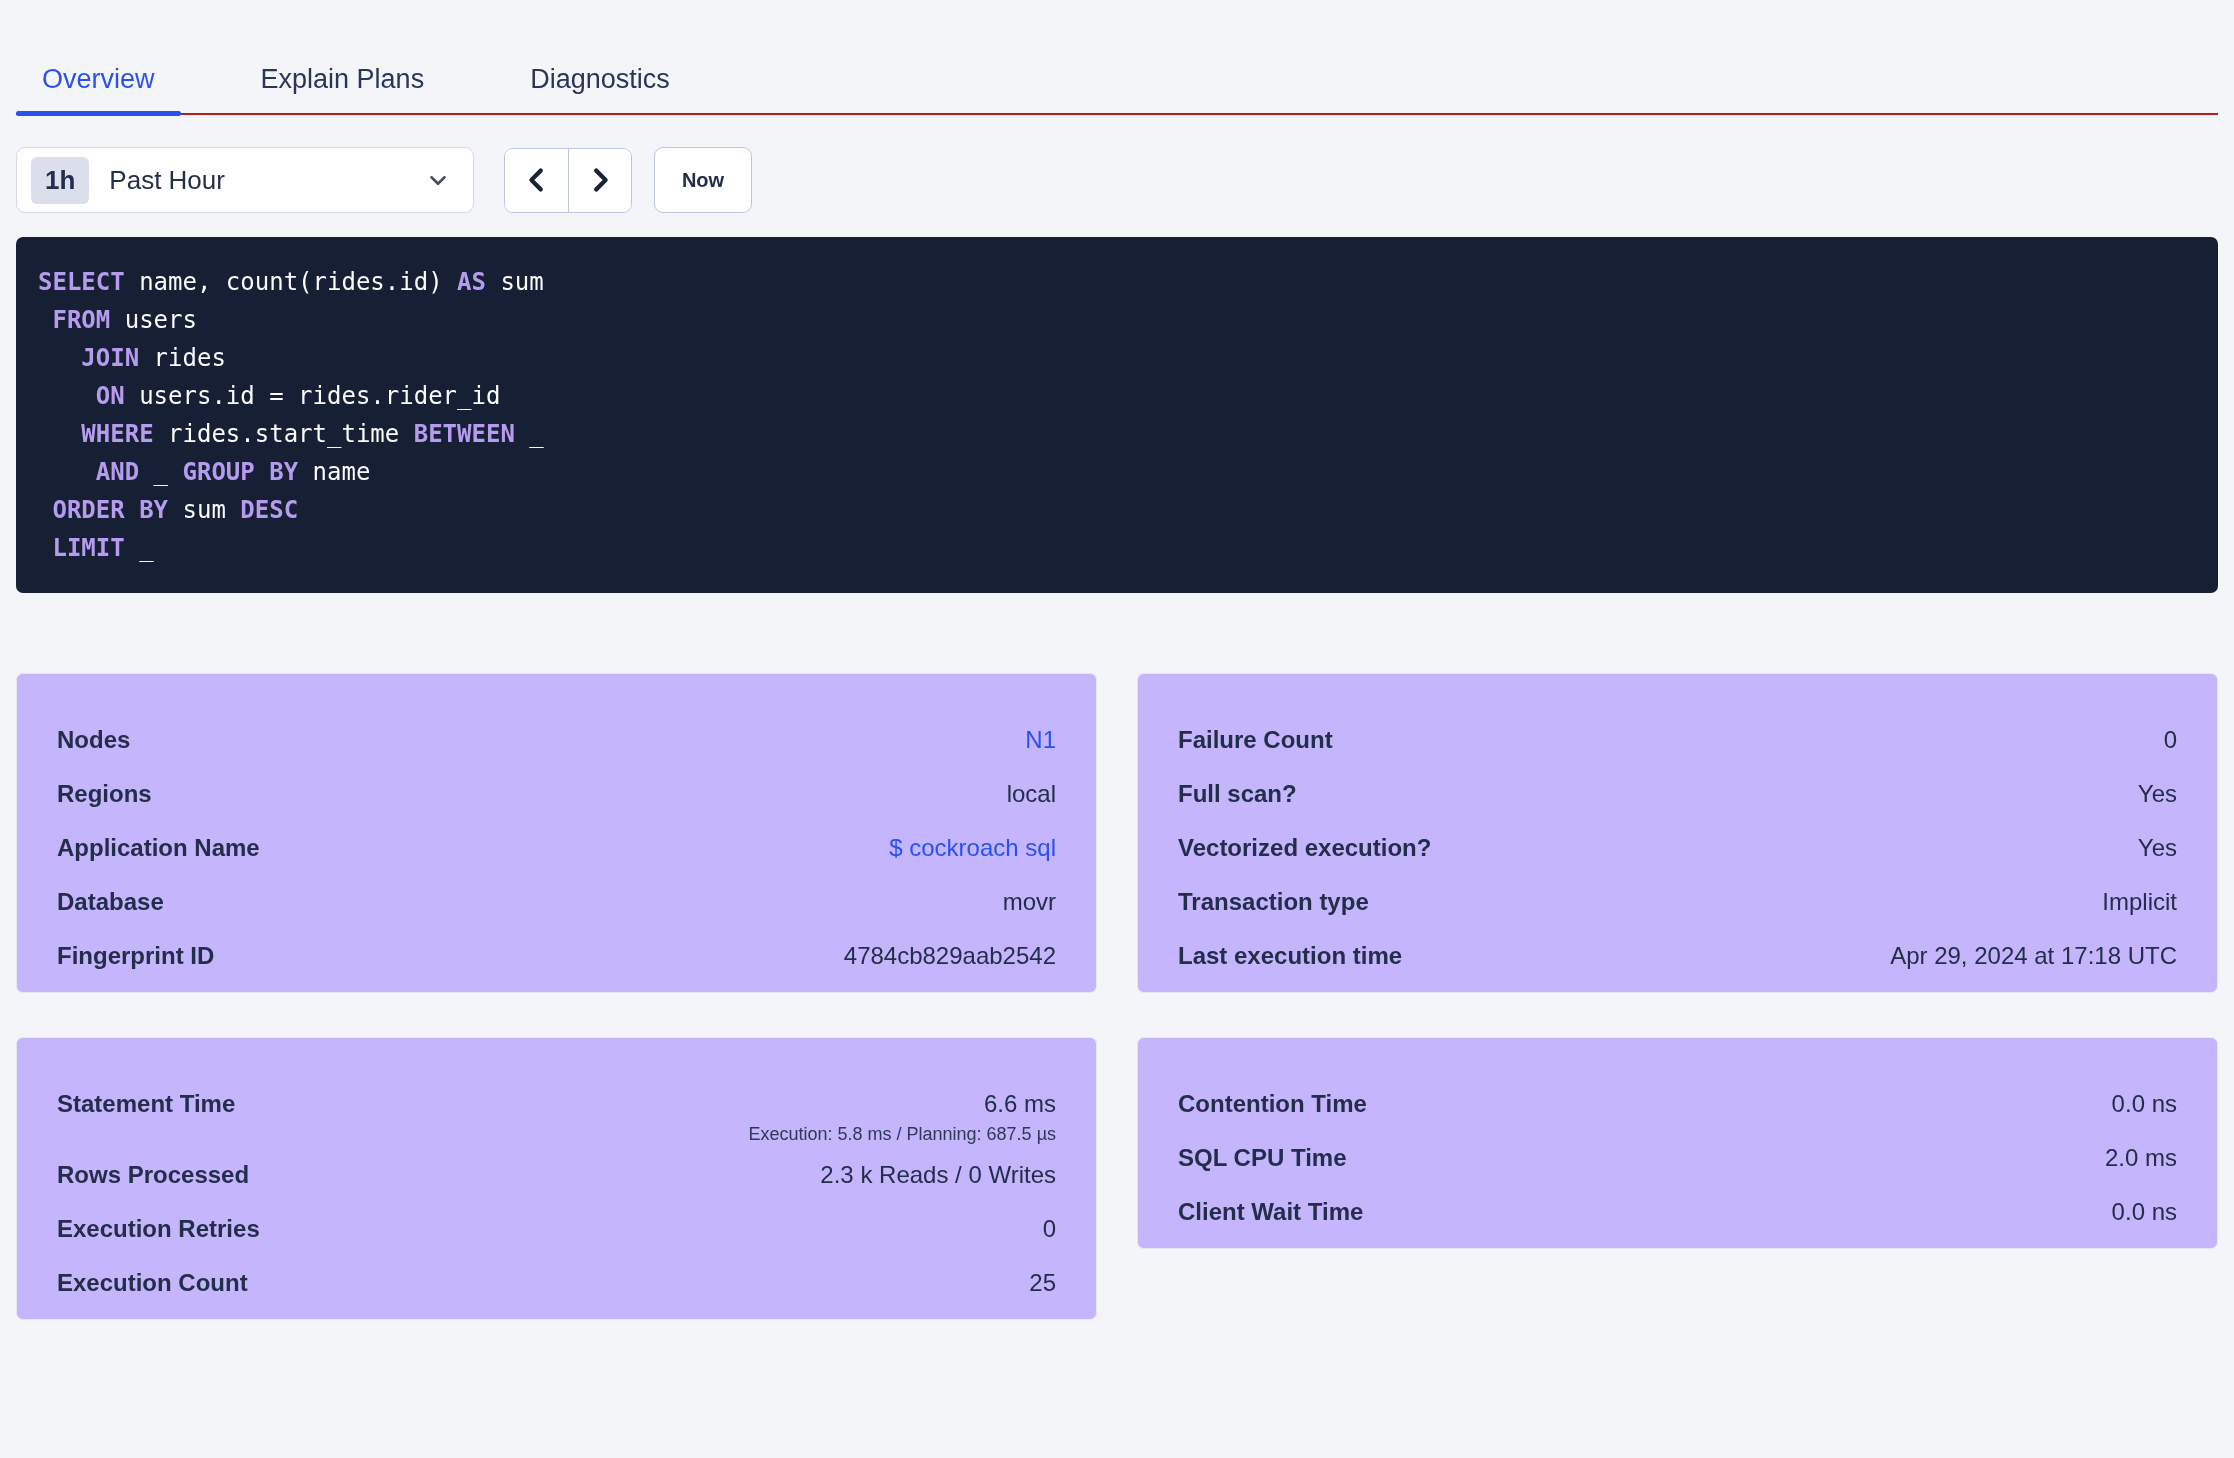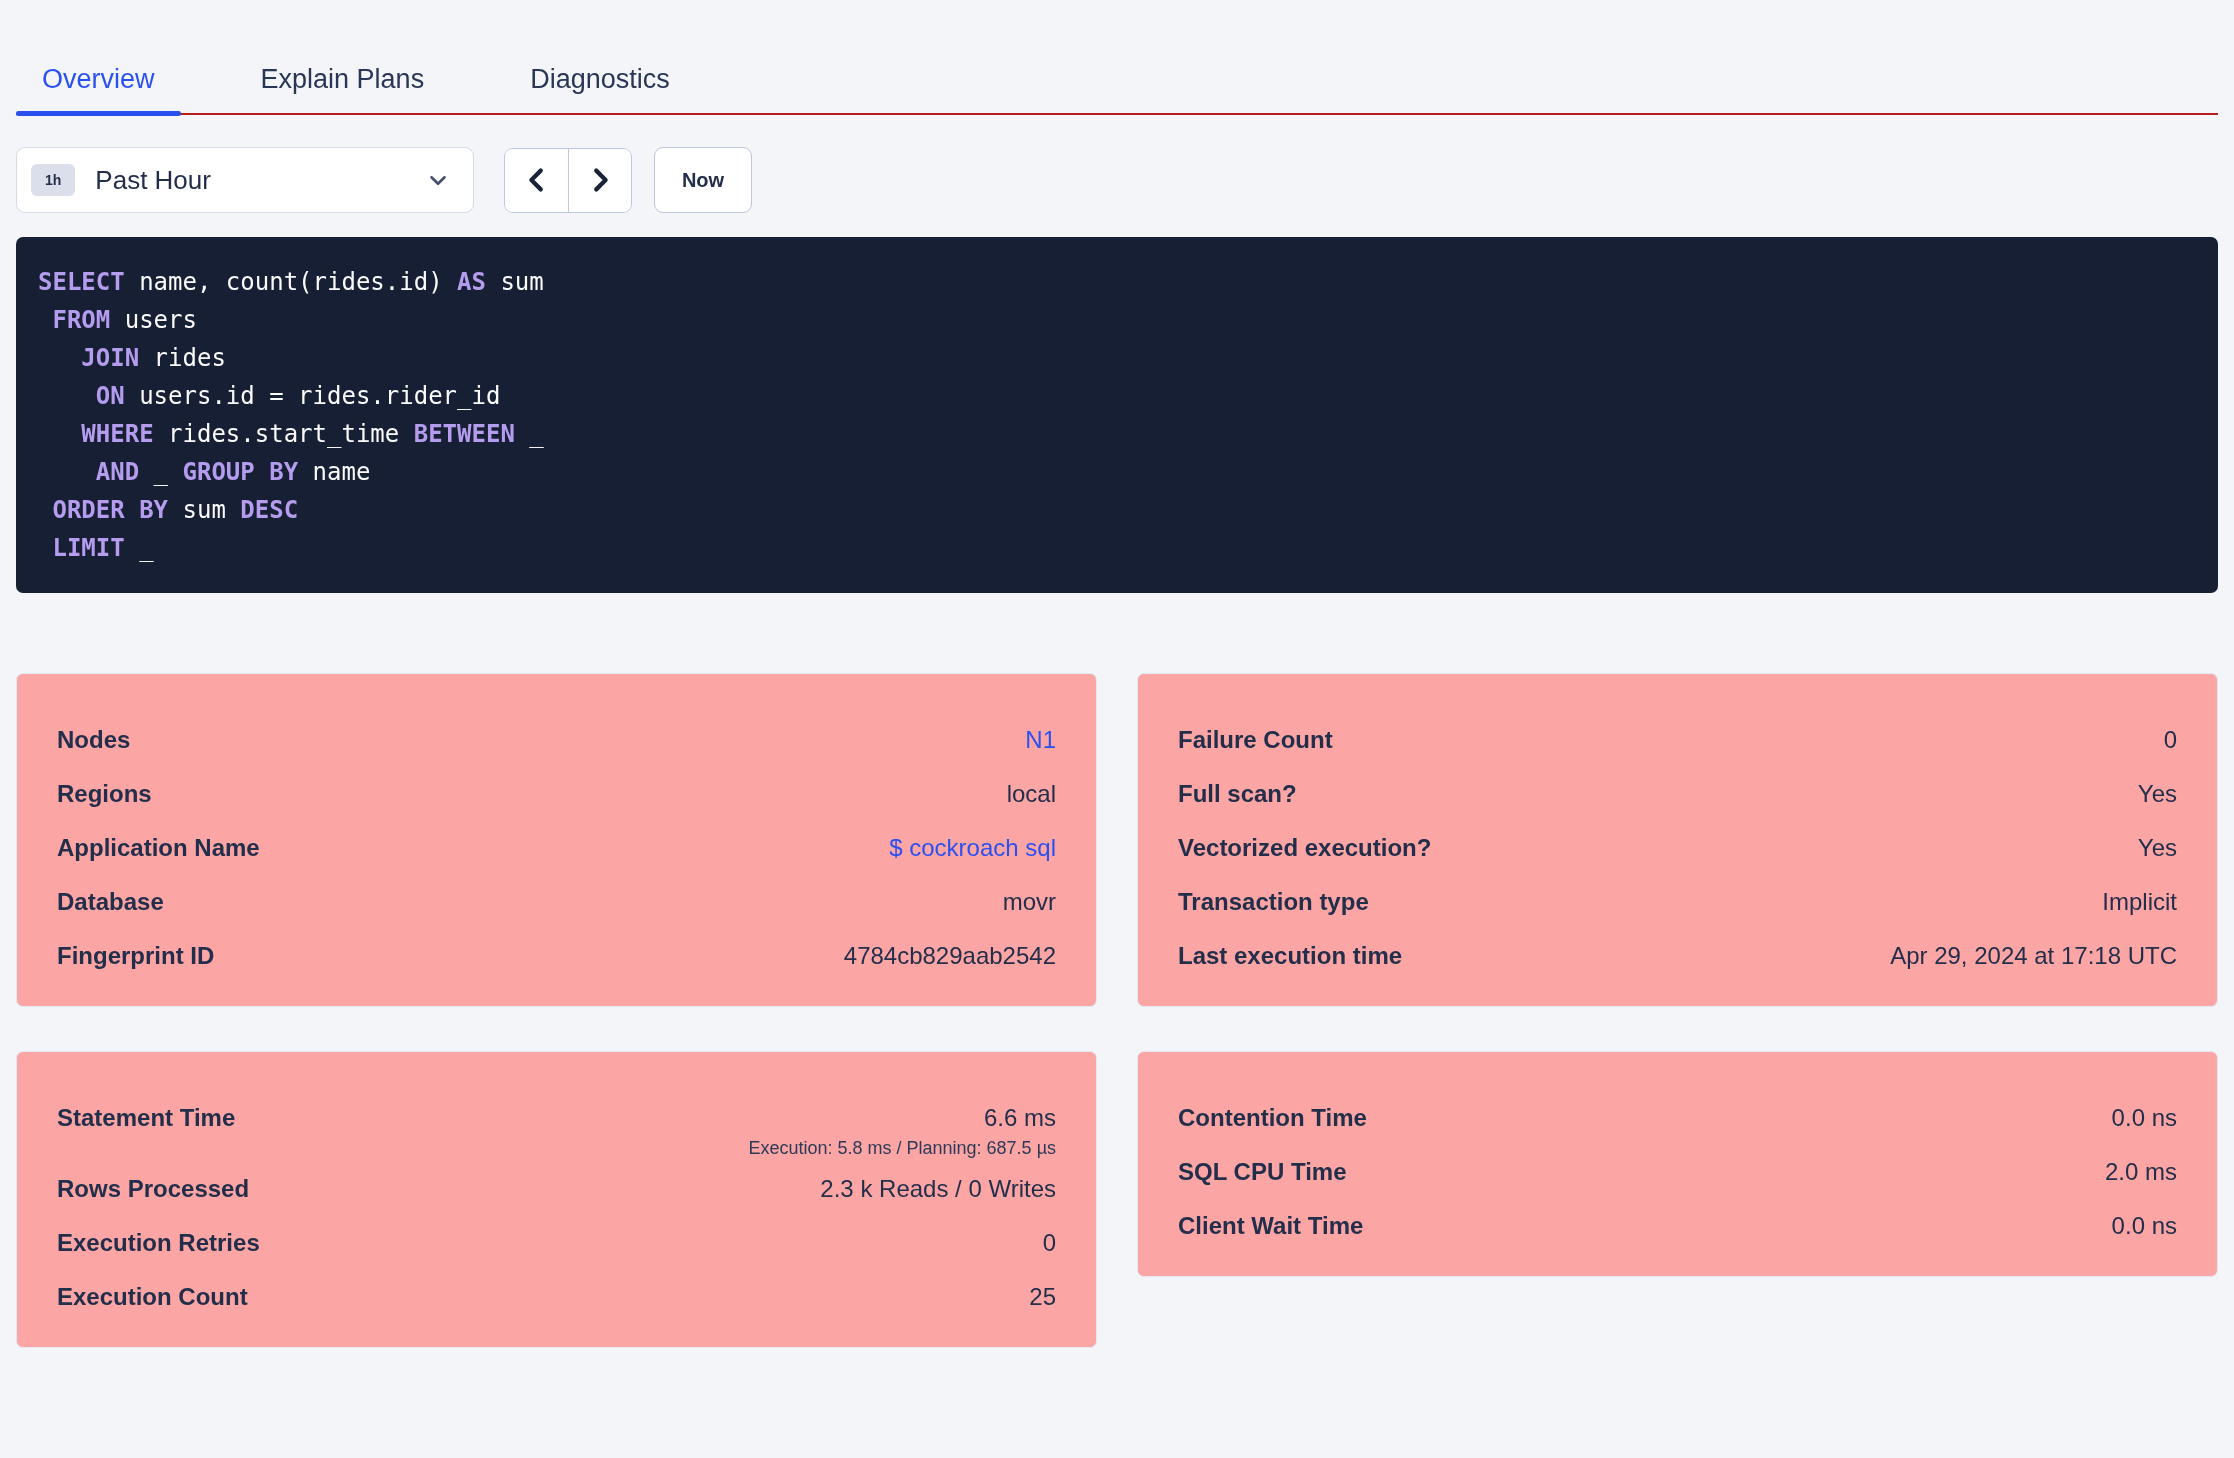--- a/index.html
+++ b/index.html
@@ -14,21 +14,21 @@
   .tab { font-size:27px; color:#2a3655; padding:16px 26px 18px 26px; margin-right:54px;
     position:relative; cursor:pointer; }
   .tab.active { color:var(--accent); }
   .tab.active::after { content:""; position:absolute; left:0; right:0; bottom:-3px;
     height:5px; background:var(--accent); border-radius:3px; }
 
   
   .toolbar { display:flex; align-items:center; margin-top:32px; }
   .range-picker { width:458px; height:66px; background:#fff; border:1.5px solid #d4dae6;
     border-radius:9px; display:flex; align-items:center; padding:0 22px 0 14px; cursor:pointer; }
-  .range-badge { background:#dadfeb; border-radius:6px; font-size:14px; font-weight:700;
+  .range-badge { background:#dadfeb; border-radius:6px; font-size:26px; font-weight:700;
     color:#232e4a; padding:8px 14px; }
   .range-label { font-size:26px; color:#232e4a; margin-left:20px; flex:1; }
   .btn-group { display:flex; margin-left:30px; border:1.5px solid #bdc5e0; border-radius:9px;
     background:#fff; overflow:hidden; }
   .nav-btn { width:63px; height:63px; display:flex; align-items:center; justify-content:center;
     cursor:pointer; background:#fff; }
   .nav-btn + .nav-btn { border-left:1.5px solid #bdc5e0; }
   .now-btn { margin-left:22px; height:66px; min-width:98px; background:#fff;
     border:1.5px solid #bdc5e0; border-radius:9px; font-size:20px; font-weight:700;
     color:#232e4a; display:flex; align-items:center; justify-content:center;
@@ -41,22 +41,22 @@
   
   .sql-box { margin-top:24px; background:var(--code-bg); border-radius:7px;
     padding:26px 22px; font-family:"DejaVu Sans Mono","Liberation Mono",monospace;
     font-size:24px; line-height:38px; color:#fbfbfd; white-space:pre; }
   .sql-box .kw { color:var(--code-kw); font-weight:700; }
 
   
   .cards-row { display:flex; align-items:flex-start; gap:40px; }
   .cards-row.first { margin-top:80px; }
   .cards-row.second { margin-top:44px; }
-  .card { flex:1; background:#fca5a5; border:1.5px solid #e3e8f1; border-radius:7px;
-    padding:36px 40px 26px 40px; }
+  .card { flex:1; background:#c4b5fd; border:1.5px solid #e3e8f1; border-radius:7px;
+    padding:36px 40px 12px 40px; }
   .stat-row { display:flex; justify-content:space-between; align-items:baseline;
     min-height:54px; }
   .stat-label { font-size:24px; font-weight:700; color:#232e4a; }
   .stat-value { font-size:24px; color:#232e4a; text-align:right;margin-top:16px; }
   .stat-value .main {}
   .stat-value .sub { font-size:18px; color:#2c3a57; margin-top:6px; }
   .stat-value.link { color:var(--accent); cursor:pointer; }
 
   .icon-svg { display:block; }
 </style>

